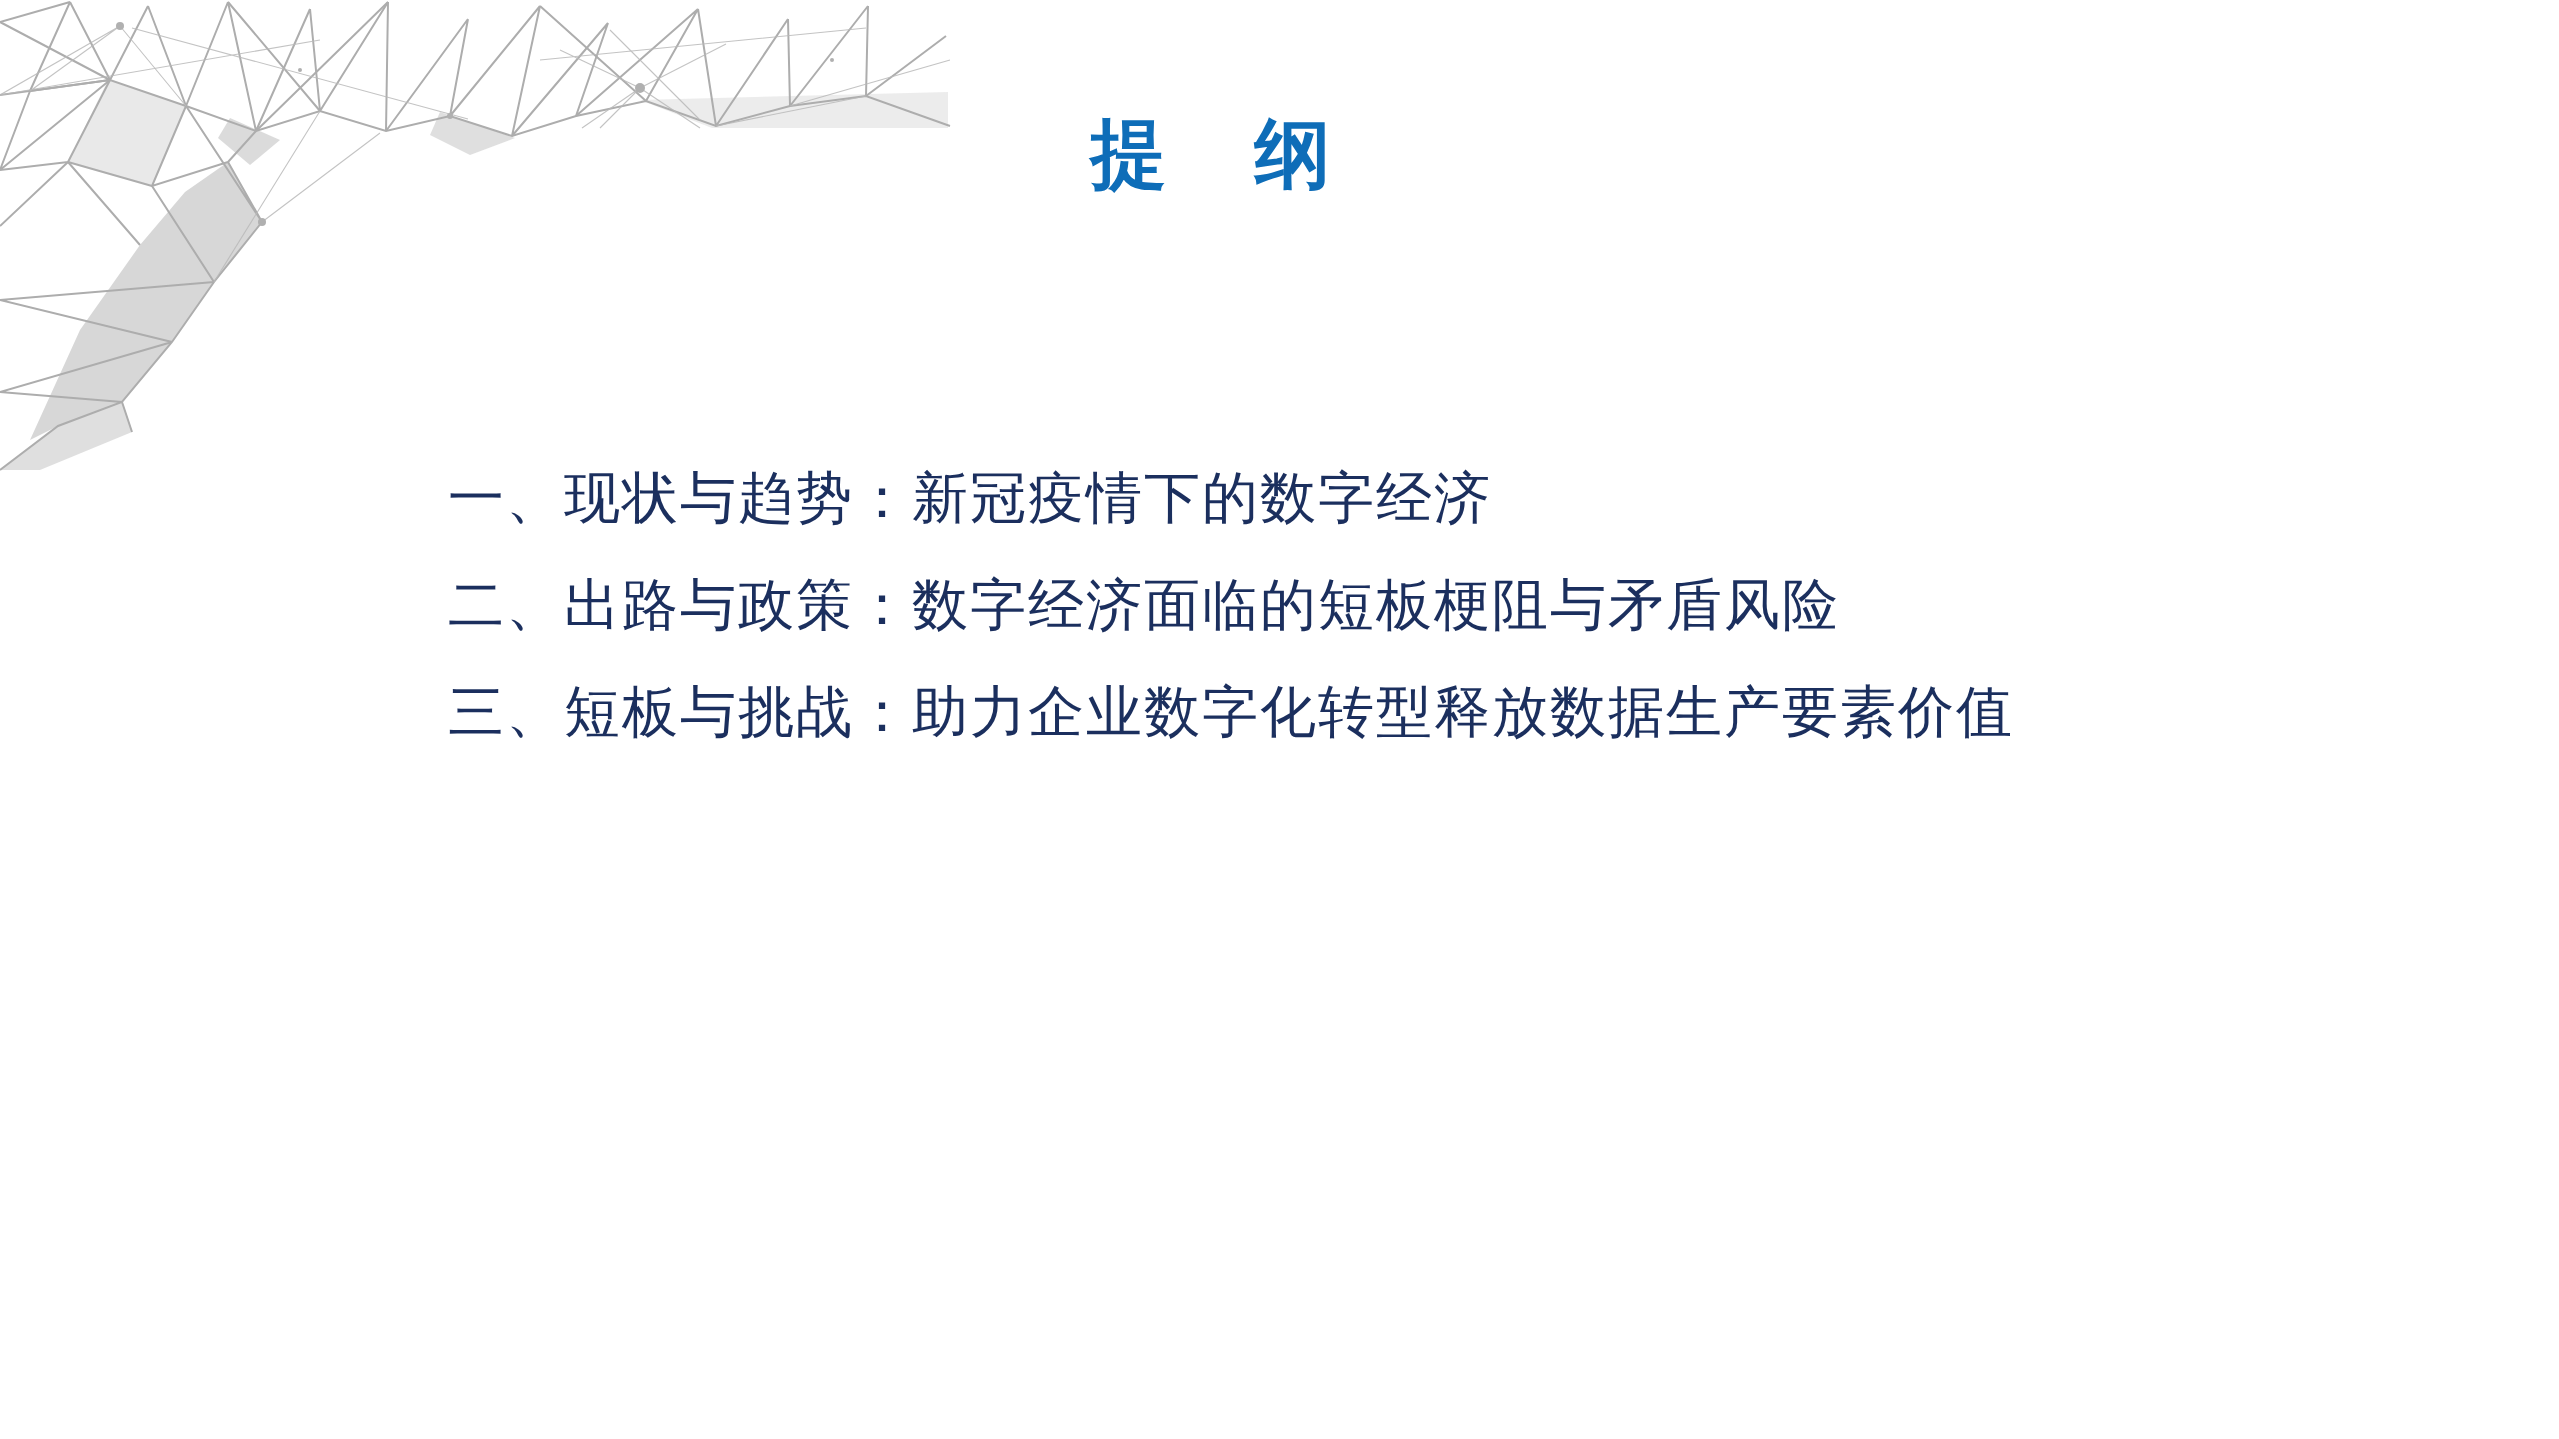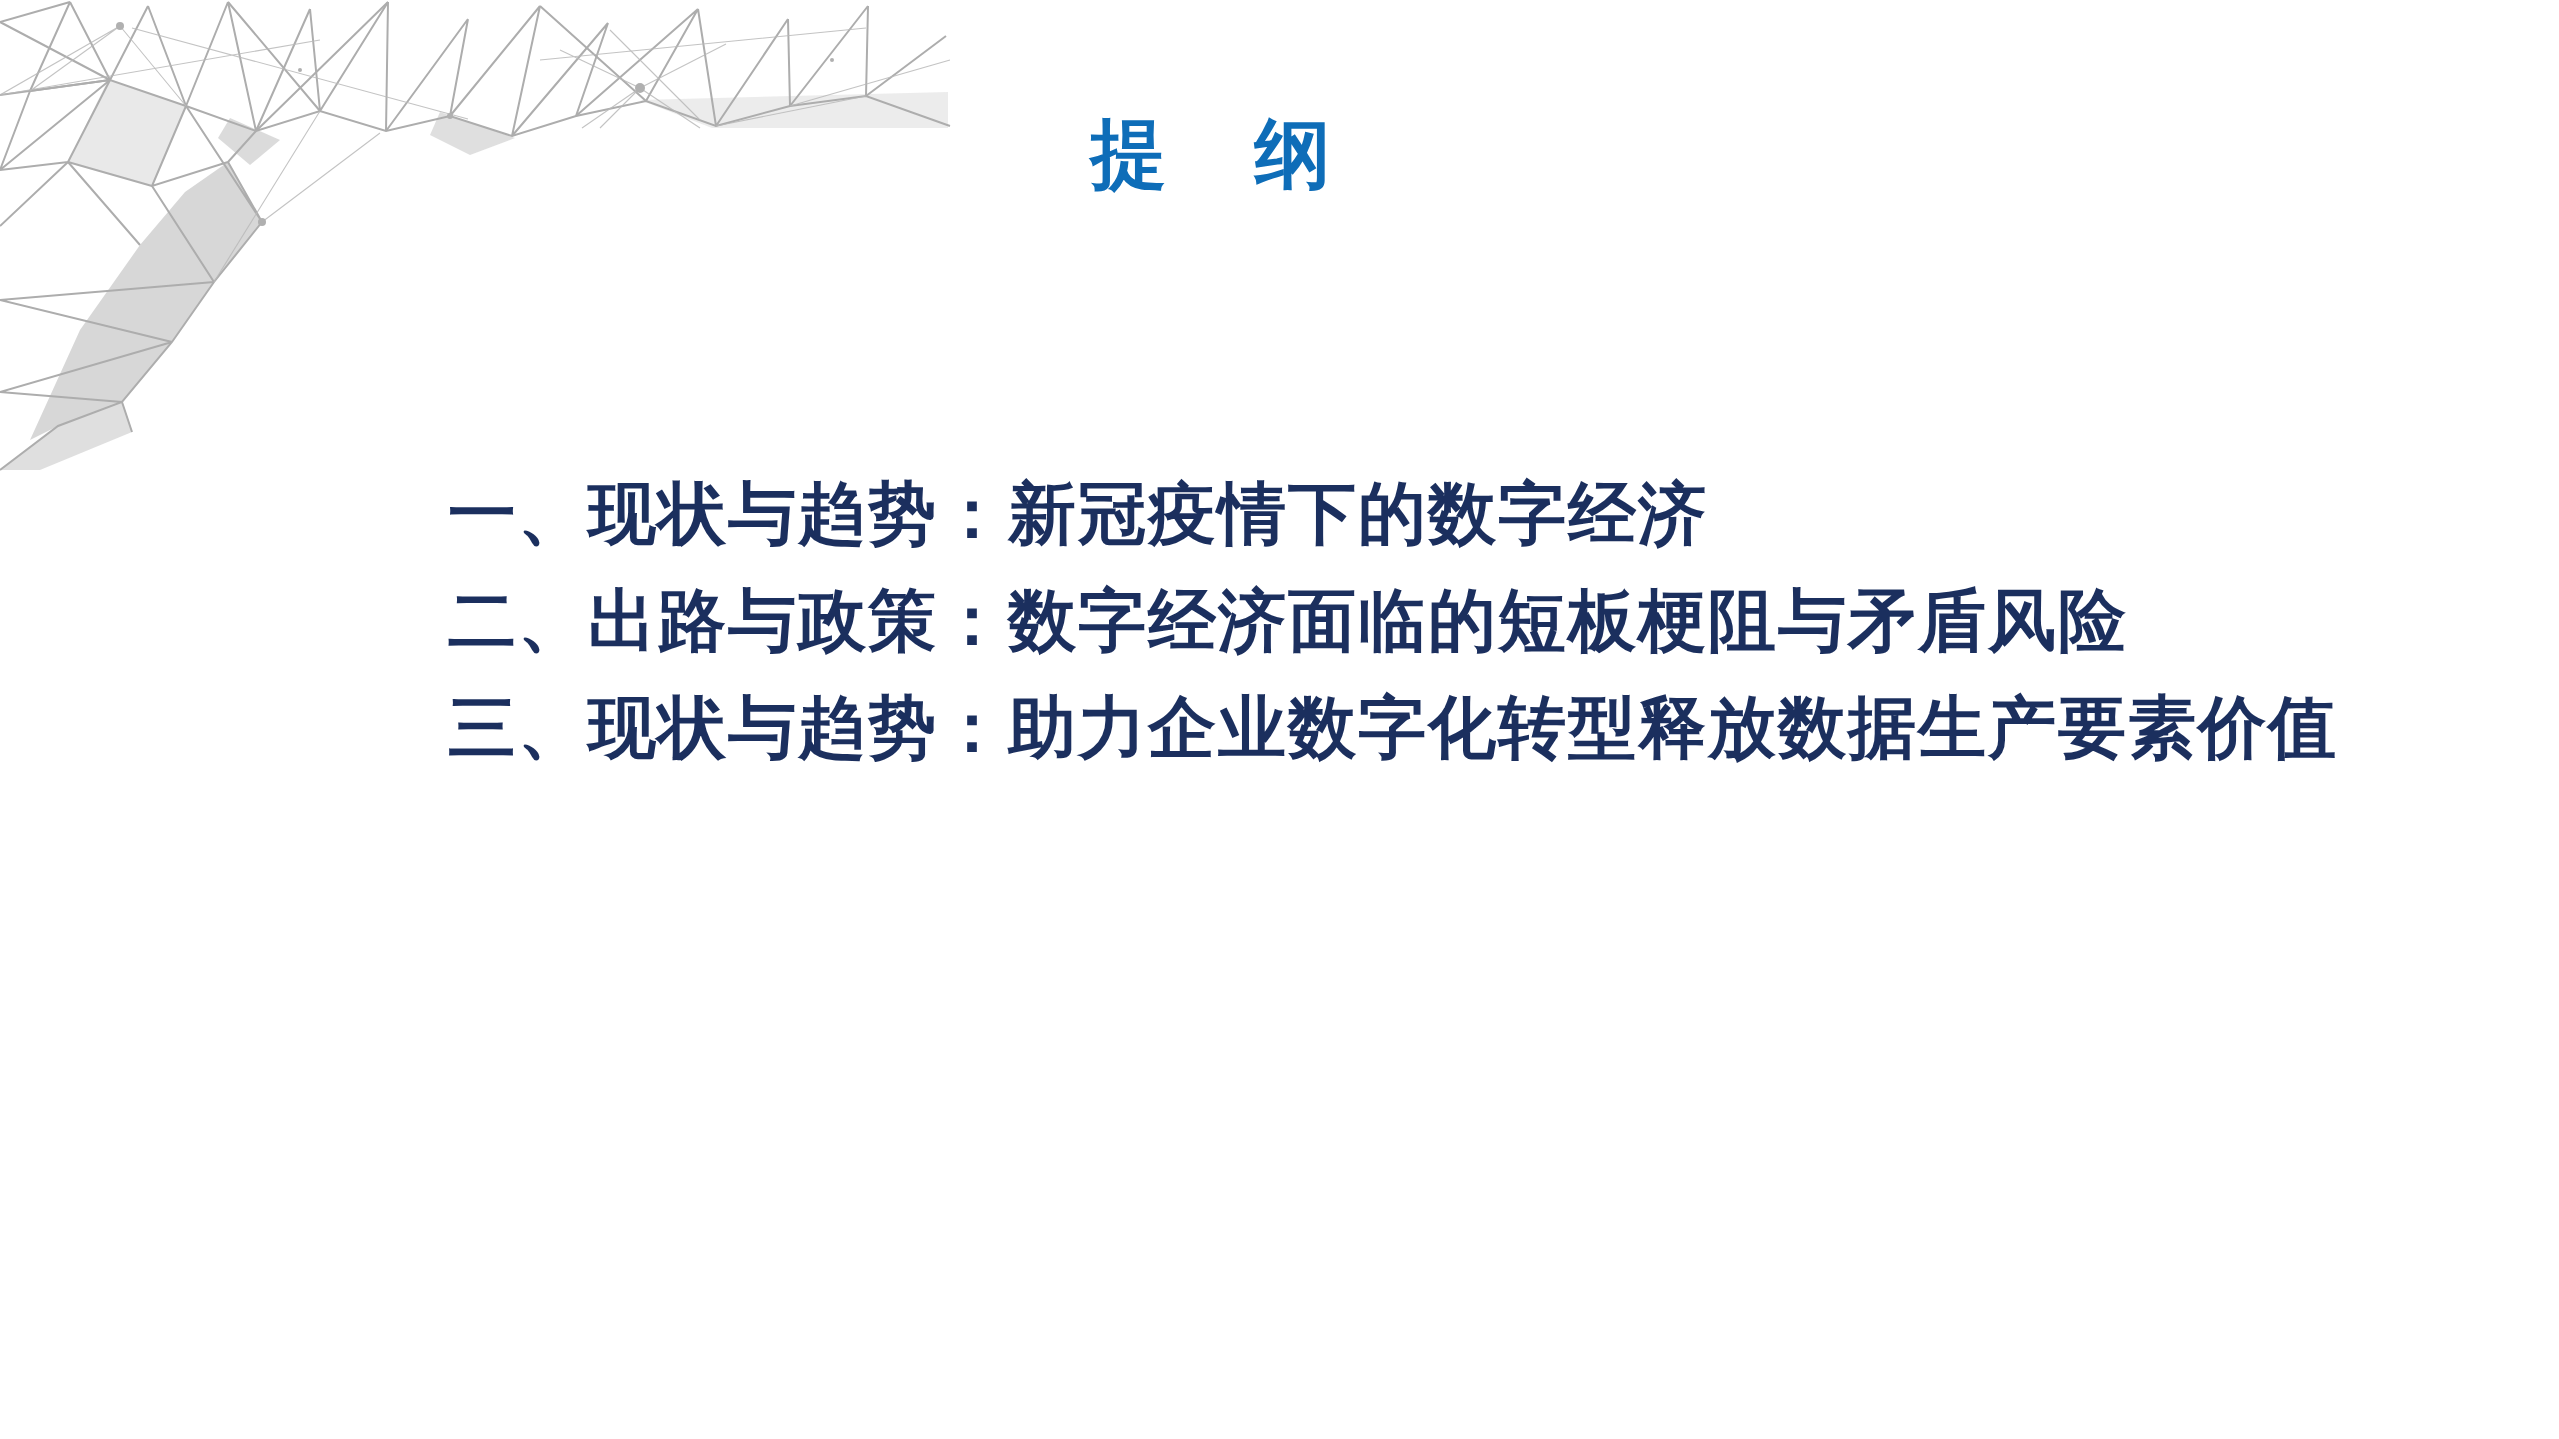--- a/index.html
+++ b/index.html
@@ -20,24 +20,24 @@
     margin:0;
     text-align:center;
     transform:translateX(-66px);
     font-size:76px;
     font-weight:bold;
     letter-spacing:6px;
     color:#0e6db8;
     white-space:pre;
   }
   .outline{
-    position:absolute;left:448px;top:460px;
+    position:absolute;left:448px;top:444px;
     color:#1b2f5e;
-    font-size:68px;
-    font-weight:bold;
+    font-size:56px;
+    font-weight:normal;
     letter-spacing:2px;
   }
   .outline-item{
     line-height:107px;
     white-space:nowrap;
   }
 </style>
 </head>
 <body>
 
@@ -74,16 +74,16 @@
       <circle cx="832" cy="60" r="2"></circle>
       <circle cx="300" cy="70" r="2"></circle>
     </g>
   </svg>
 
   <h1 class="title">提　纲</h1>
 
   <div class="outline">
     <div class="outline-item">一、现状与趋势：新冠疫情下的数字经济</div>
     <div class="outline-item">二、出路与政策：数字经济面临的短板梗阻与矛盾风险</div>
-    <div class="outline-item">三、现状与趋势：助力企业数字化转型释放数据生产要素价值</div>
+    <div class="outline-item">三、短板与挑战：助力企业数字化转型释放数据生产要素价值</div>
   </div>
 
 </div>
 
 </body></html>

